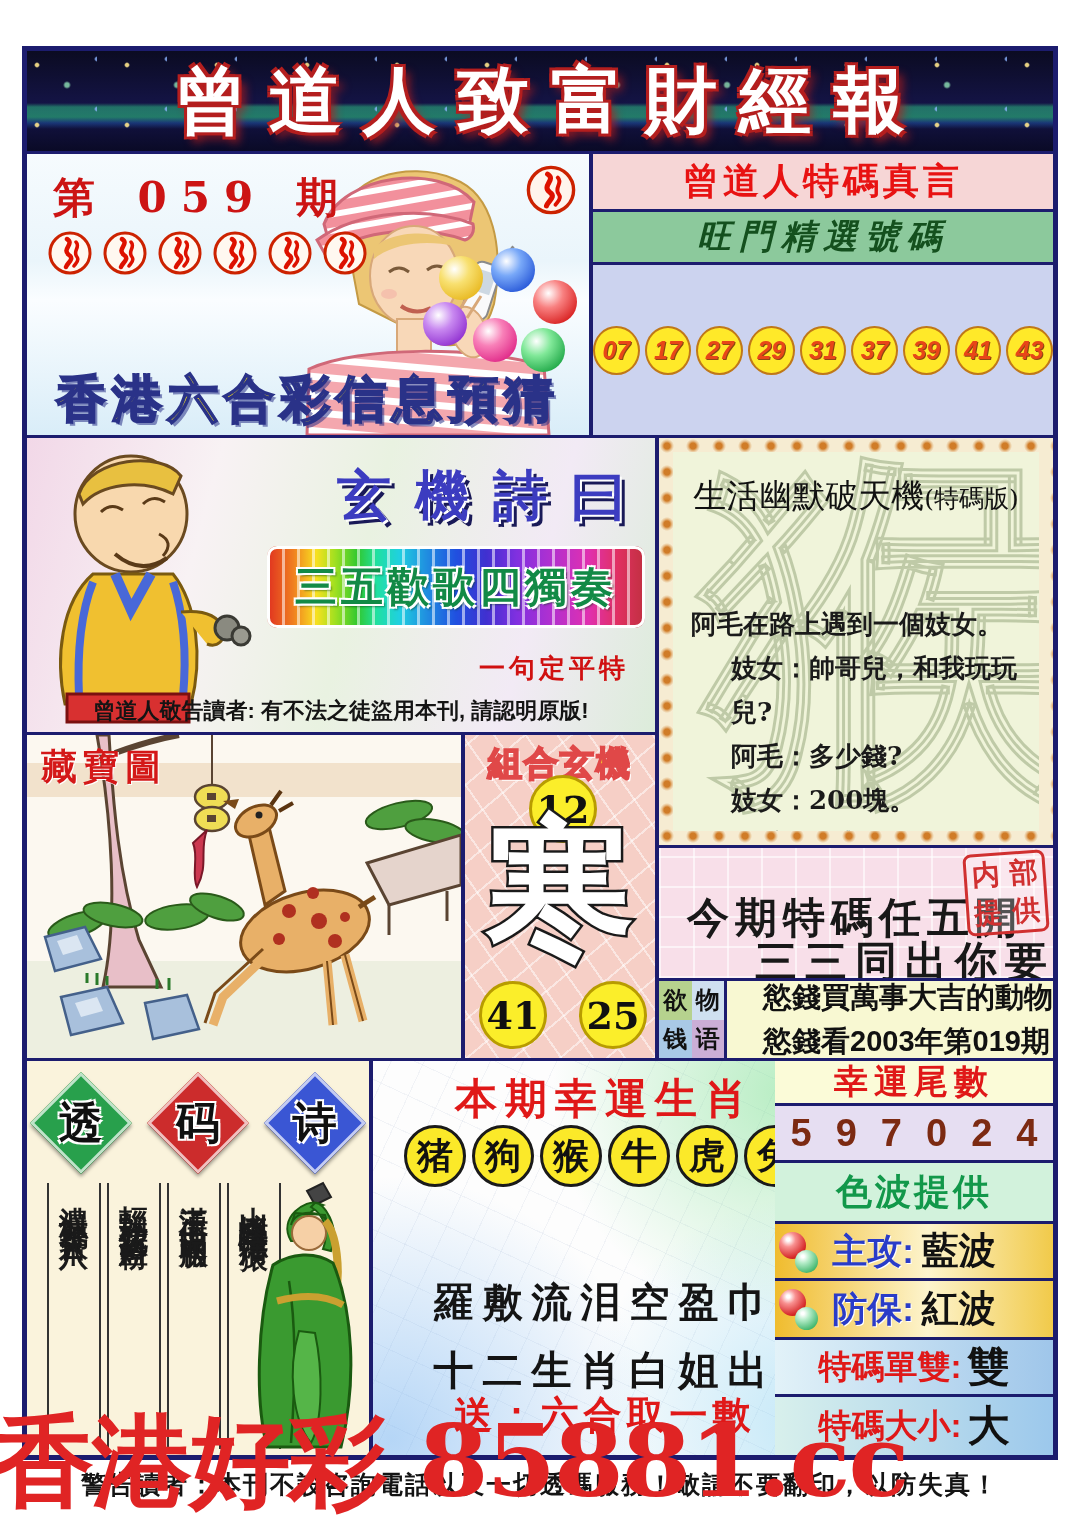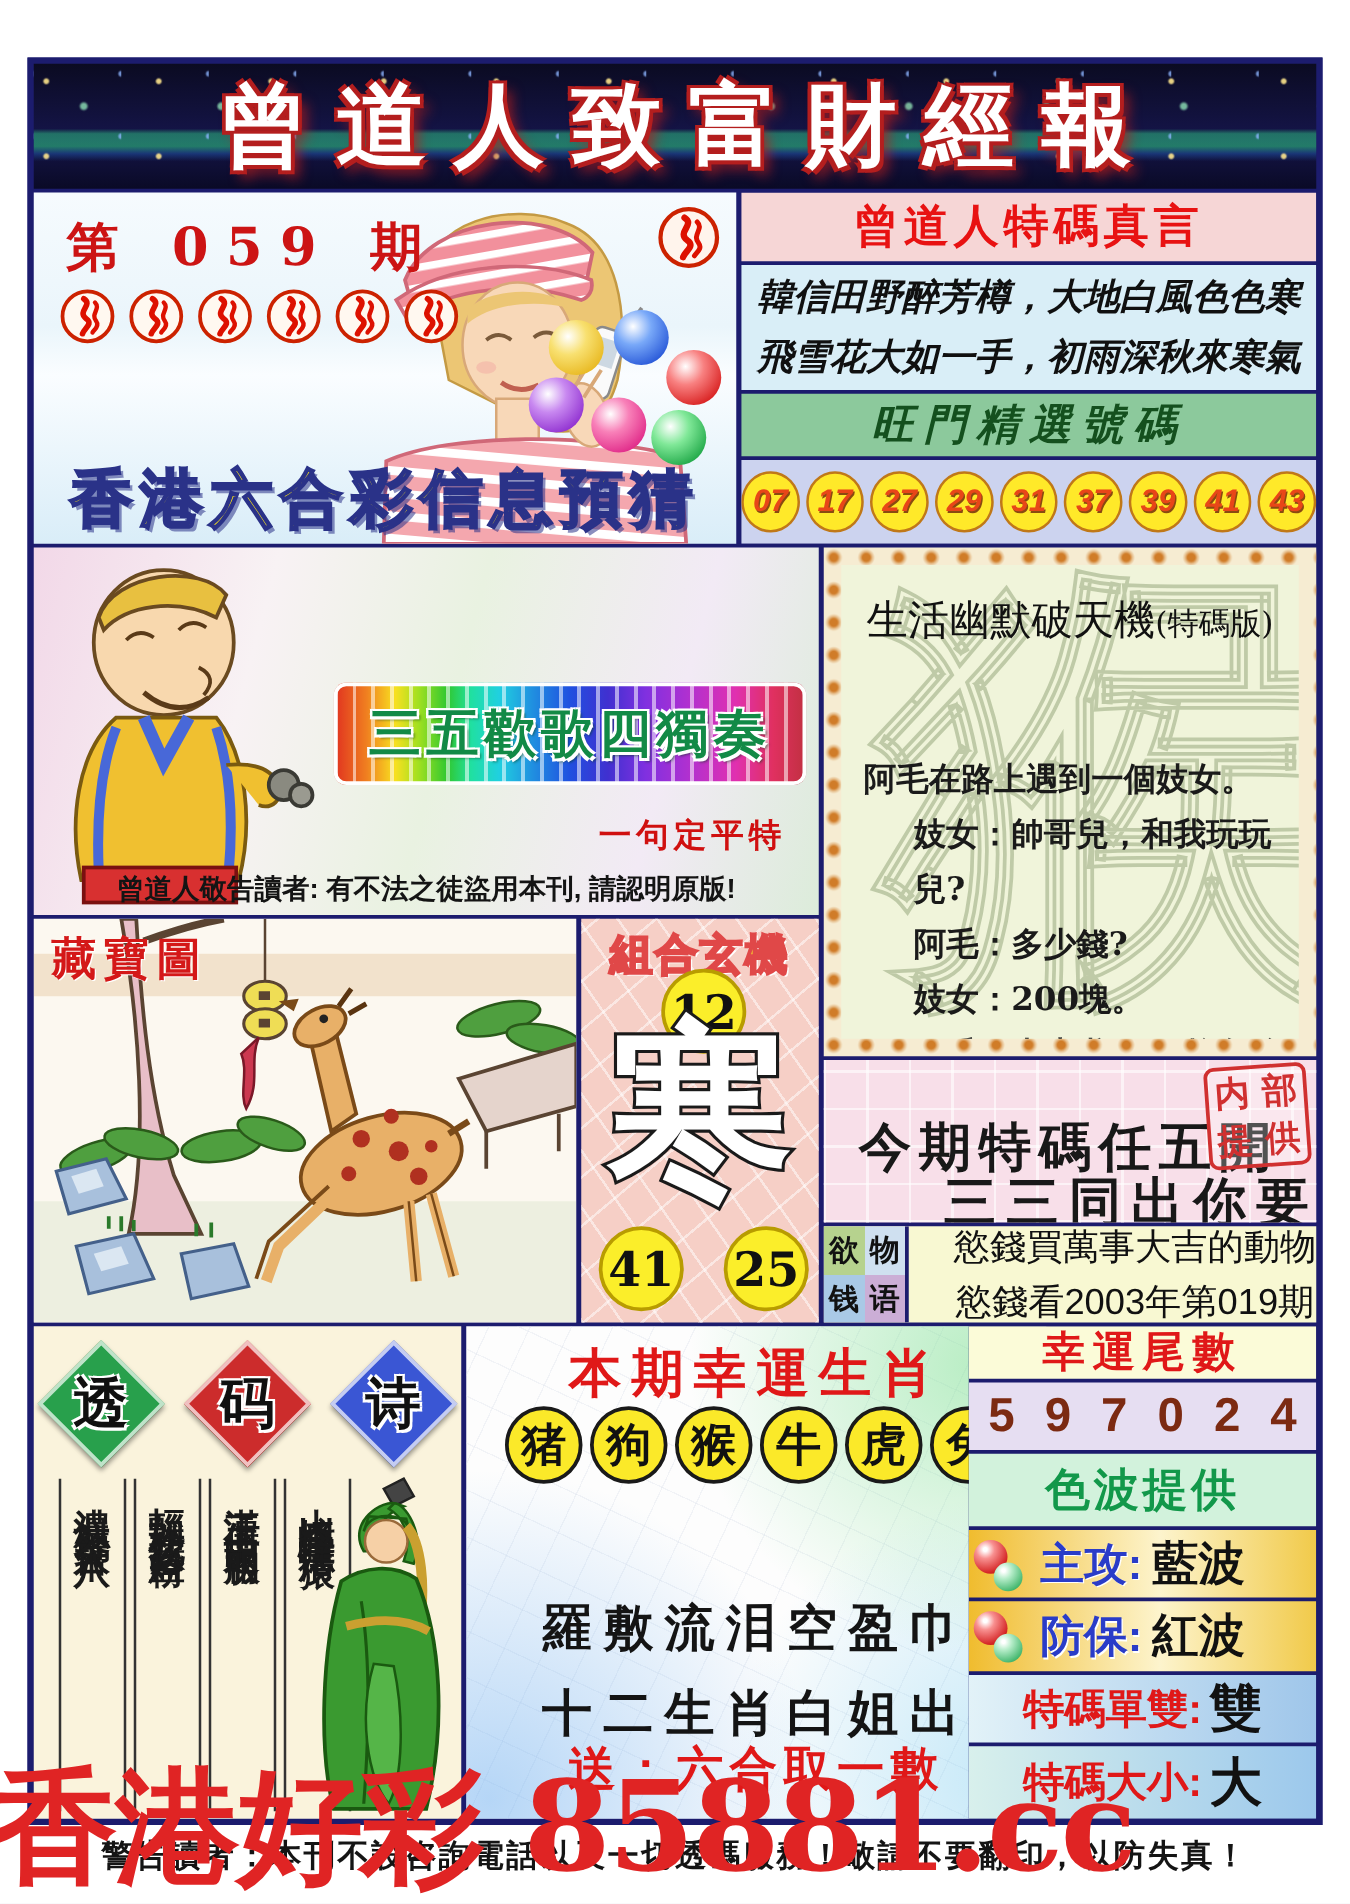--- a/index.html
+++ b/index.html
@@ -111,21 +111,21 @@
   #seal{position:absolute;right:6px;top:4px;width:76px;height:76px;border:3px solid #d03030;border-radius:8px;
     transform:rotate(-4deg);display:grid;grid-template-columns:1fr 1fr;color:#d03030;
     font-family:"DejaVu Serif",serif;font-weight:bold;font-size:28px;background:rgba(255,255,255,.25);}
   #seal span{display:flex;align-items:center;justify-content:center;}
   
   #wish{left:632px;top:930px;width:394px;height:77px;background:#f8f8d2;display:flex;}
   #wish-label{width:92px;display:grid;grid-template-columns:1fr 1fr;border-right:3px solid #1c1c6e;
     font-family:"DejaVu Serif",serif;font-weight:bold;font-size:24px;color:#111;}
   #wish-label .c{display:flex;align-items:center;justify-content:center;}
   #wish-text{flex:1;display:flex;flex-direction:column;justify-content:center;padding-left:36px;gap:4px;
-    font-size:29px;font-weight:normal;color:#111;white-space:nowrap;text-align:center;}
+    font-size:29px;font-weight:bold;color:#111;white-space:nowrap;}
   
   #toucma{left:0;top:1010px;width:342px;height:394px;background:#faf3dc;}
   .dia-row{position:absolute;left:18px;top:26px;width:306px;display:flex;justify-content:space-between;}
   .dia{width:72px;height:72px;transform:rotate(45deg);display:flex;align-items:center;justify-content:center;
     box-shadow:0 0 0 3px rgba(255,255,255,.7) inset,2px 2px 4px rgba(0,0,0,.4);}
   .dia span{transform:rotate(-45deg);font-size:44px;font-weight:bold;color:#101010;
     font-family:"DejaVu Serif",serif;text-shadow:2px 2px 0 #fff,-2px -2px 0 #fff,2px -2px 0 #fff,-2px 2px 0 #fff;}
   #vpoem{position:absolute;left:14px;top:122px;height:266px;writing-mode:vertical-rl;
     font-family:"DejaVu Serif",serif;font-weight:bold;font-size:29px;color:#1a1a1a;}
   #vpoem .vcol{border-left:2px solid #333;border-right:2px solid #333;padding:0 5px;margin-left:6px;
@@ -264,24 +264,20 @@
         <div class="ballc" style="left:112px;top:24px;background:radial-gradient(circle at 35% 30%,#fff,#f88080 35%,#d82020 80%)"></div>
         <div class="ballc" style="left:2px;top:46px;background:radial-gradient(circle at 35% 30%,#fff,#c888f0 35%,#9030d0 80%)"></div>
         <div class="ballc" style="left:52px;top:62px;background:radial-gradient(circle at 35% 30%,#fff,#f880b8 35%,#e02888 80%)"></div>
         <div class="ballc" style="left:100px;top:72px;background:radial-gradient(circle at 35% 30%,#fff,#80e898 35%,#20a848 80%)"></div>
       </div>
       <div id="caption">香港六合彩信息預猜</div>
     </div>
 
     <div class="panel" id="truth">
       <div class="hd">曾道人特碼真言</div>
-      <div class="poem">
-        <div>韓信田野醉芳樽，大地白風色色寒</div>
-        <div>飛雪花大如一手，初雨深秋來寒氣</div>
-      </div>
       <div class="numhd">旺門精選號碼</div>
       <div class="nums">
         <div class="num">07</div>
         <div class="num">17</div>
         <div class="num">27</div>
         <div class="num">29</div>
         <div class="num">31</div>
         <div class="num">37</div>
         <div class="num">39</div>
         <div class="num">41</div>
@@ -299,20 +295,21 @@
         <path d="M84,112 q26,22 52,4" stroke="#5a3a18" stroke-width="4" fill="none"></path>
         <path d="M62,132 C30,160 24,216 34,262 L160,262 C172,216 166,162 142,132 Z" fill="#f0c030" stroke="#7a5a10" stroke-width="3"></path>
         <path d="M84,132 L100,168 L120,132" fill="none" stroke="#4868d8" stroke-width="10"></path>
         <path d="M62,140 C50,170 46,210 48,255" fill="none" stroke="#4868d8" stroke-width="8"></path>
         <path d="M142,140 C152,170 156,210 152,255" fill="none" stroke="#4868d8" stroke-width="8"></path>
         <rect x="36" y="252" width="122" height="28" fill="#d83030" stroke="#7a1010" stroke-width="3"></rect>
         <path d="M150,170 C170,168 186,172 192,186 C196,198 186,206 176,202" fill="#f0c030" stroke="#7a5a10" stroke-width="3"></path>
         <circle cx="196" cy="186" r="12" fill="#8a8a80" stroke="#3a3a34" stroke-width="3"></circle>
         <circle cx="210" cy="194" r="9" fill="#9a9a90" stroke="#3a3a34" stroke-width="3"></circle>
       </svg>
+      <div id="mystic-title">玄機詩曰</div>
       <div id="rainbow">
         <div class="rt">三五歡歌四獨奏</div>
       </div>
       <div id="oneline">一句定平特</div>
       <div id="notice">曾道人敬告讀者: 有不法之徒盜用本刊, 請認明原版!</div>
     </div>
 
     <div class="panel" id="joke">
       <div id="joke-inner">
         <div id="joke-big">猴</div>

